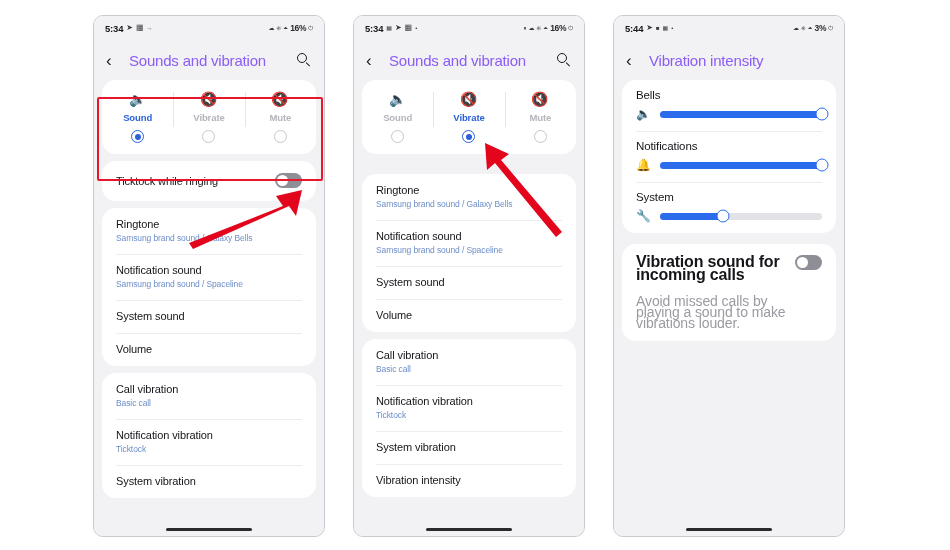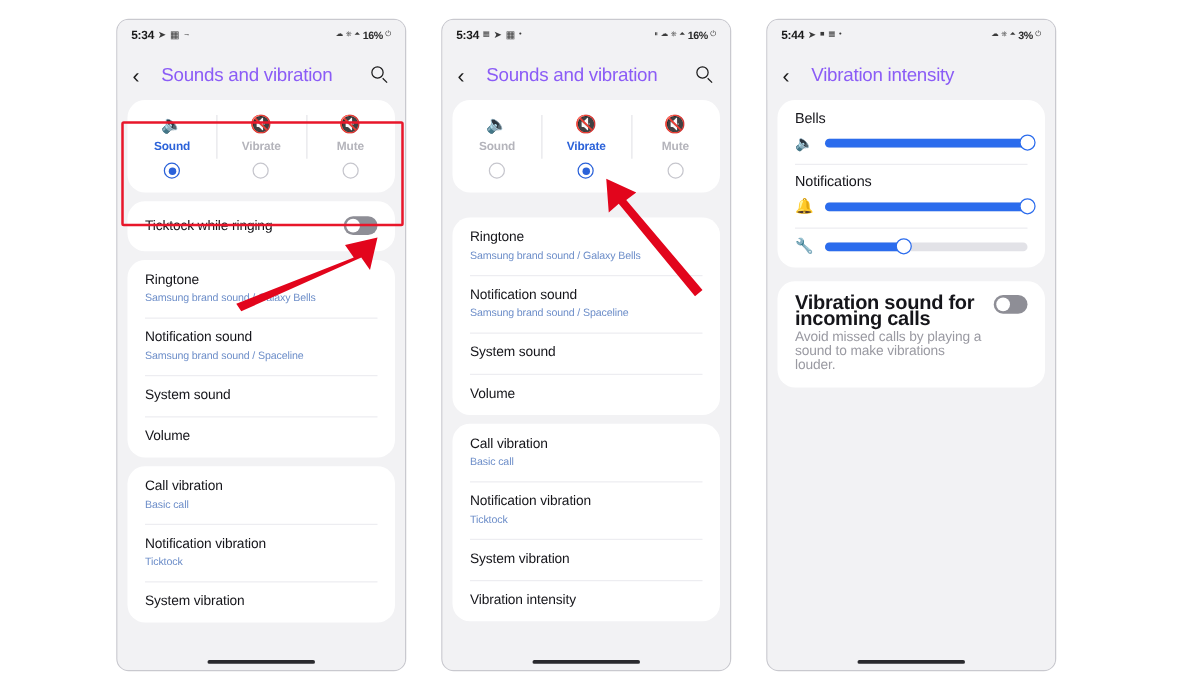--- a/index.html
+++ b/index.html
@@ -104,21 +104,21 @@
   .track{flex:1;height:7px;border-radius:4px;background:#e2e2e7;position:relative;}
   .fill{position:absolute;left:0;top:0;bottom:0;border-radius:4px;background:#2b6ced;}
   .knob{position:absolute;top:50%;width:13px;height:13px;border-radius:50%;
         background:#ffffff;border:1.8px solid #2b6ced;box-sizing:border-box;
         transform:translate(-50%,-50%);cursor:pointer;}
 
   
   .desc-row{display:flex;align-items:flex-start;justify-content:space-between;
             padding:11px 14px 12px 14px;gap:8px;}
   .desc-title{font-size:16px;font-weight:700;color:#15151a;letter-spacing:-.2px;line-height:13px;}
-  .desc-sub{font-size:11px;color:#9a9aa2;line-height:11px;margin-top:3px;letter-spacing:-.1px;}
+  .desc-sub{font-size:14px;color:#9a9aa2;line-height:11px;margin-top:15px;letter-spacing:-.1px;}
 
   
   .home-ind{position:absolute;left:50%;bottom:5px;transform:translateX(-50%);
             width:86px;height:2.6px;border-radius:2px;background:#2a2a2e;}
 
   
   .redbox{position:absolute;border:2.5px solid #e8162a;border-radius:2px;
           pointer-events:none;}
   .arrow-svg{position:absolute;left:0;top:0;width:950px;height:550px;pointer-events:none;}
 </style>
@@ -342,20 +342,21 @@
             <div class="slider-line">
               <span class="slider-ico">🔔</span>
               <span class="track">
                 <span class="fill" id="f1" style="width: 100%;"></span>
                   <span class="knob" id="k1" style="left: 100%;"></span>
               </span>
             </div>
           </div>
 
           <div class="slider-row">
+            <div class="slider-label">System</div>
             <div class="slider-line">
               <span class="slider-ico">🔧</span>
               <span class="track">
                 <span class="fill" id="f2" style="width: 39%;"></span>
                   <span class="knob" id="k2" style="left: 39%;"></span>
               </span>
             </div>
           </div>
 
 

